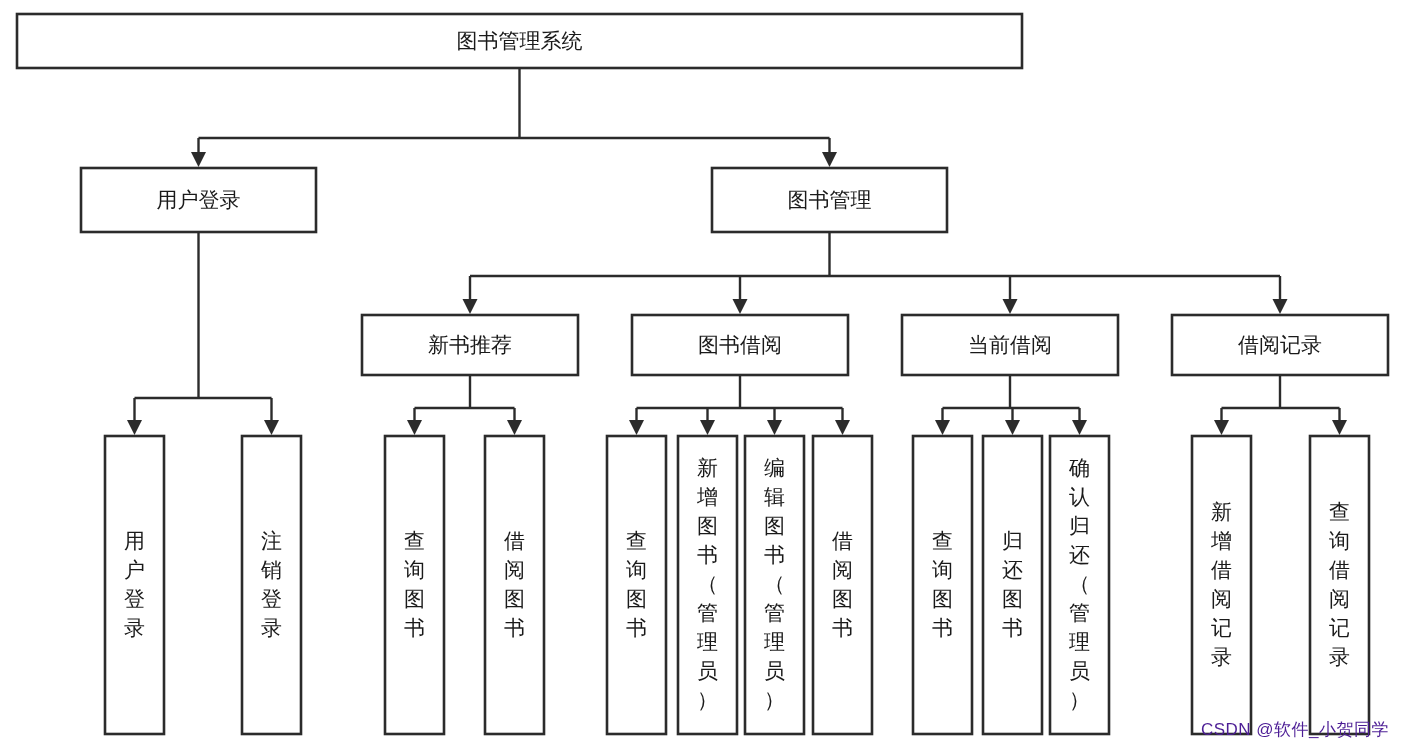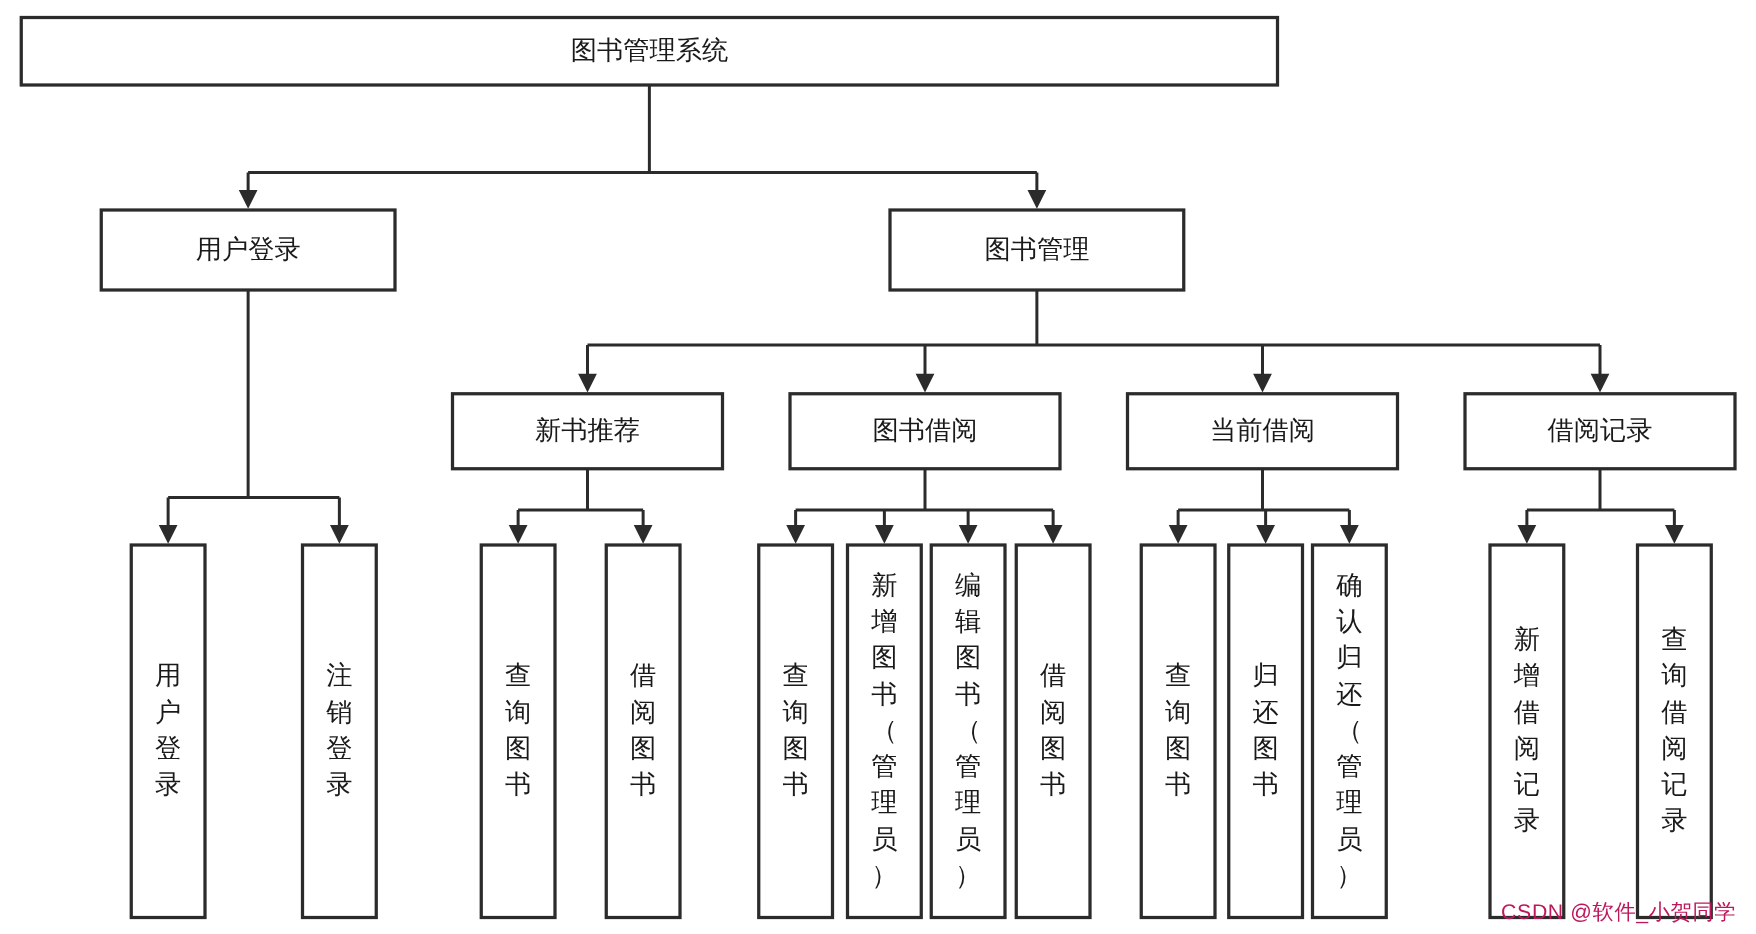--- a/index.html
+++ b/index.html
@@ -55,21 +55,21 @@
     text-anchor: middle;
     dominant-baseline: middle;
     white-space: pre;
   }
   .watermark {
     position: absolute;
     right: 16px;
     bottom: 6px;
     font-family: "Liberation Sans", "DejaVu Sans", sans-serif;
     font-size: 17px;
-    color: #be185d;
+    color: #4c1d95;
     letter-spacing: 0.5px;
     user-select: none;
     pointer-events: none;
   }
 </style>
 </head>
 <body>
 
 <div id="diagram-root">
   <svg class="diagram-canvas" viewBox="0 0 1405 747">

